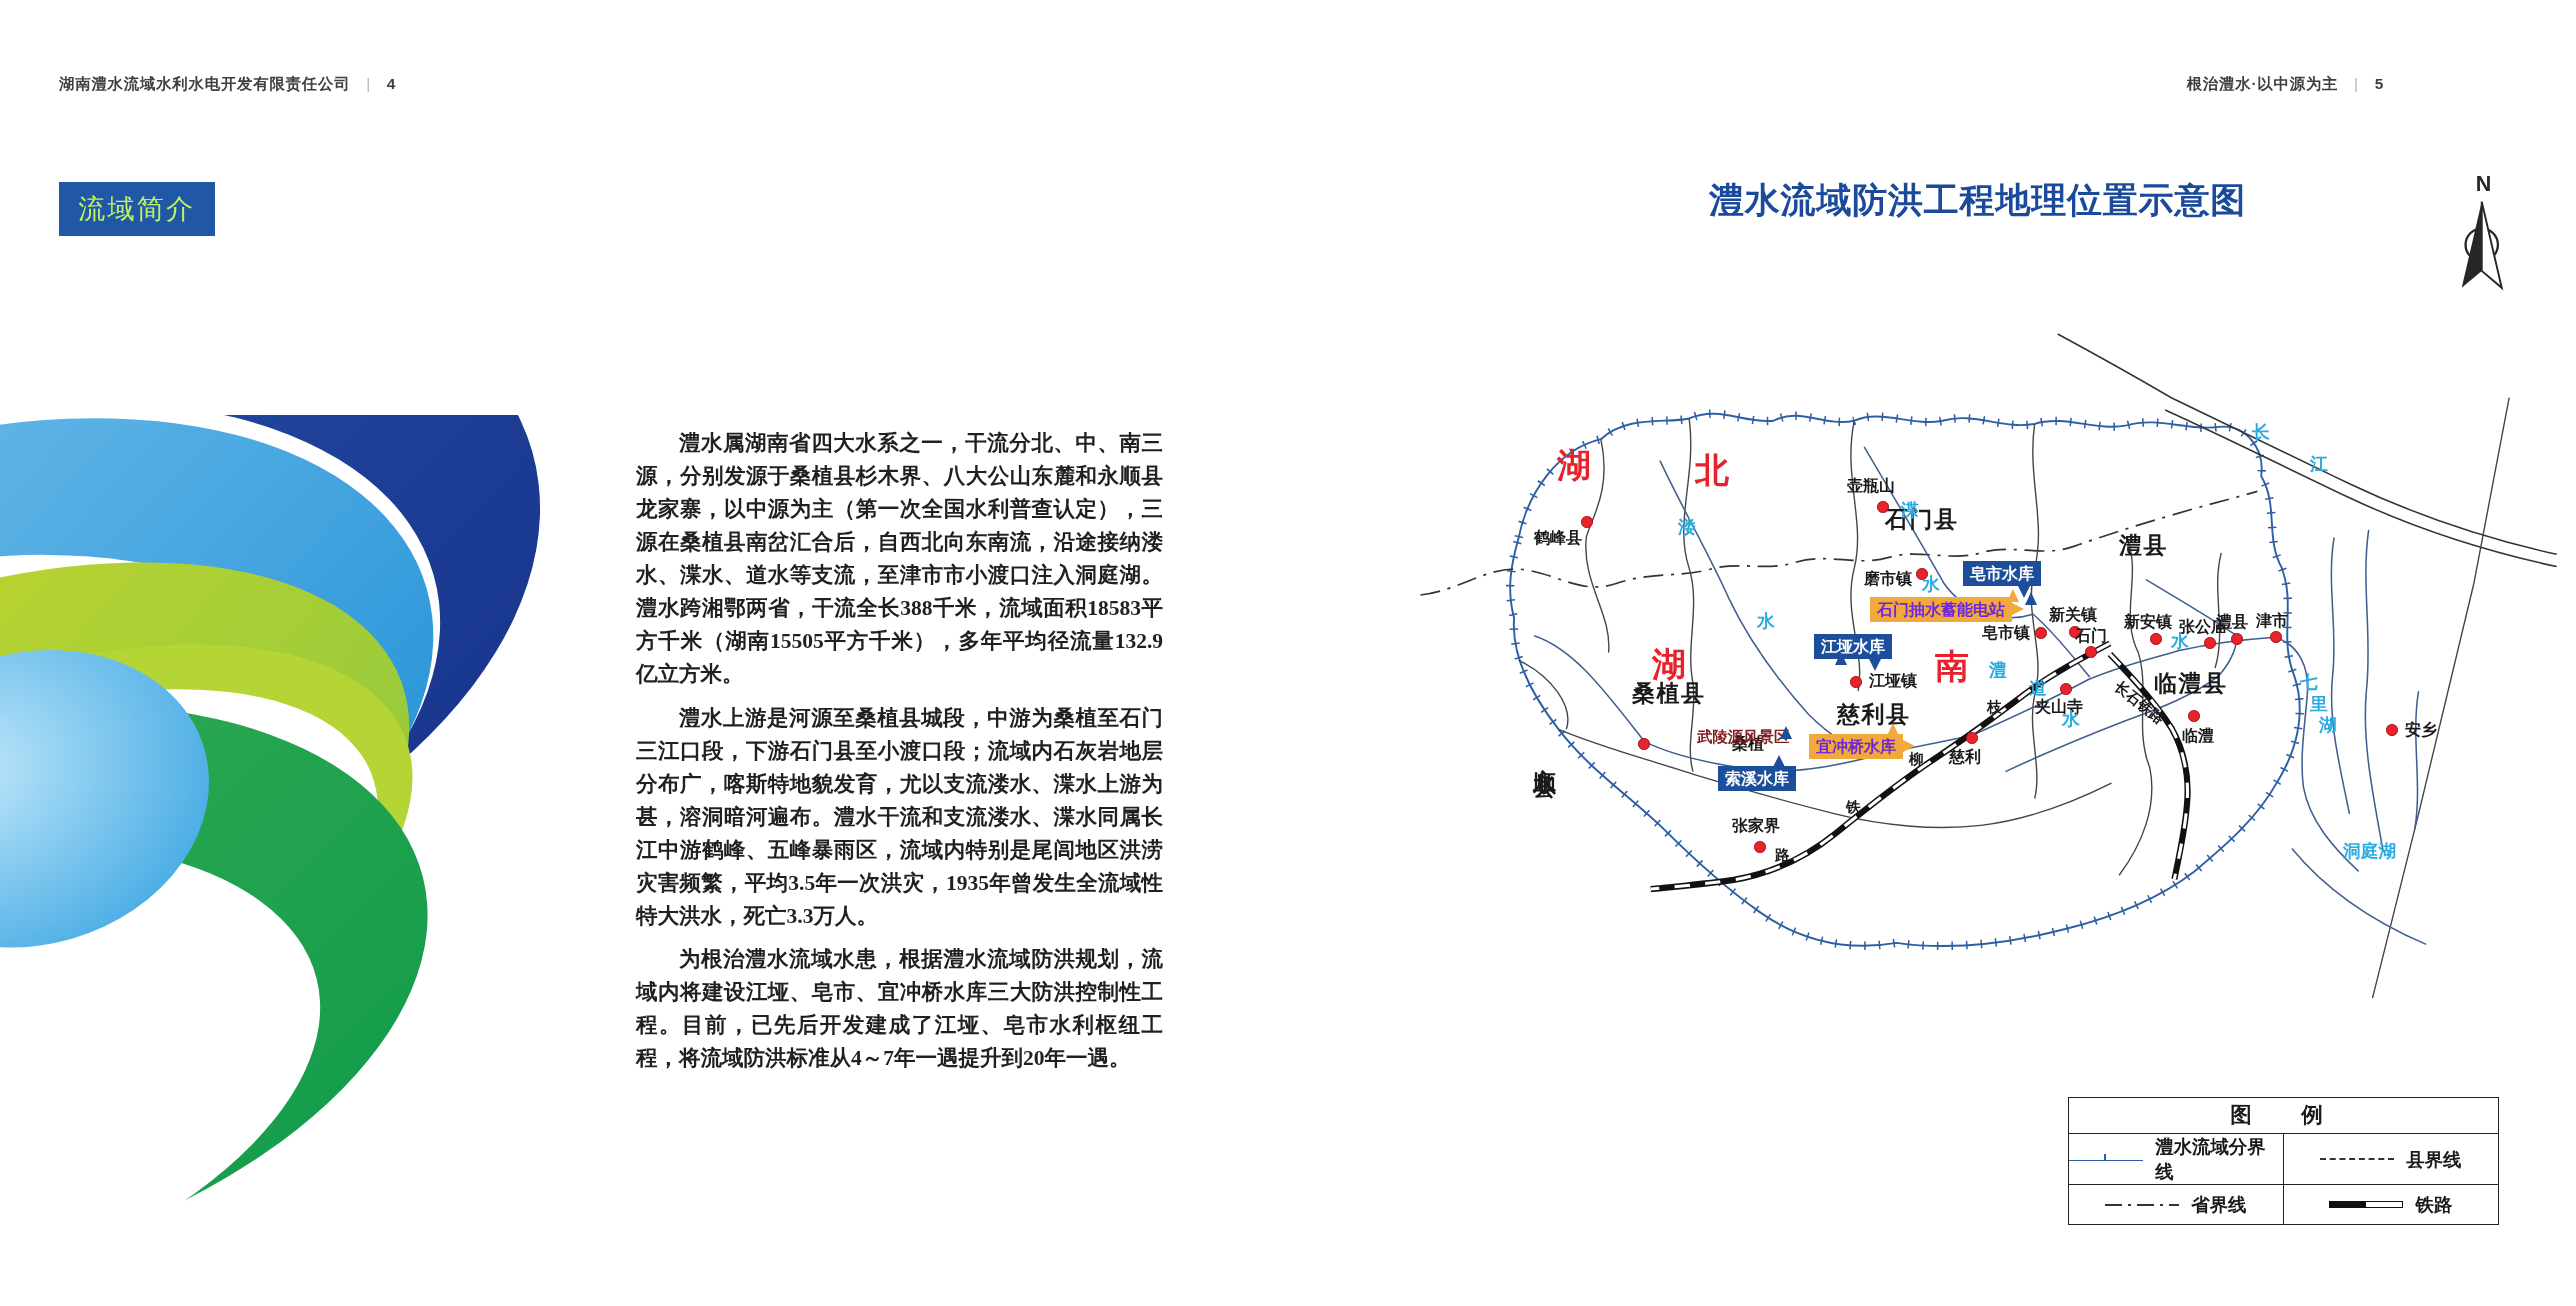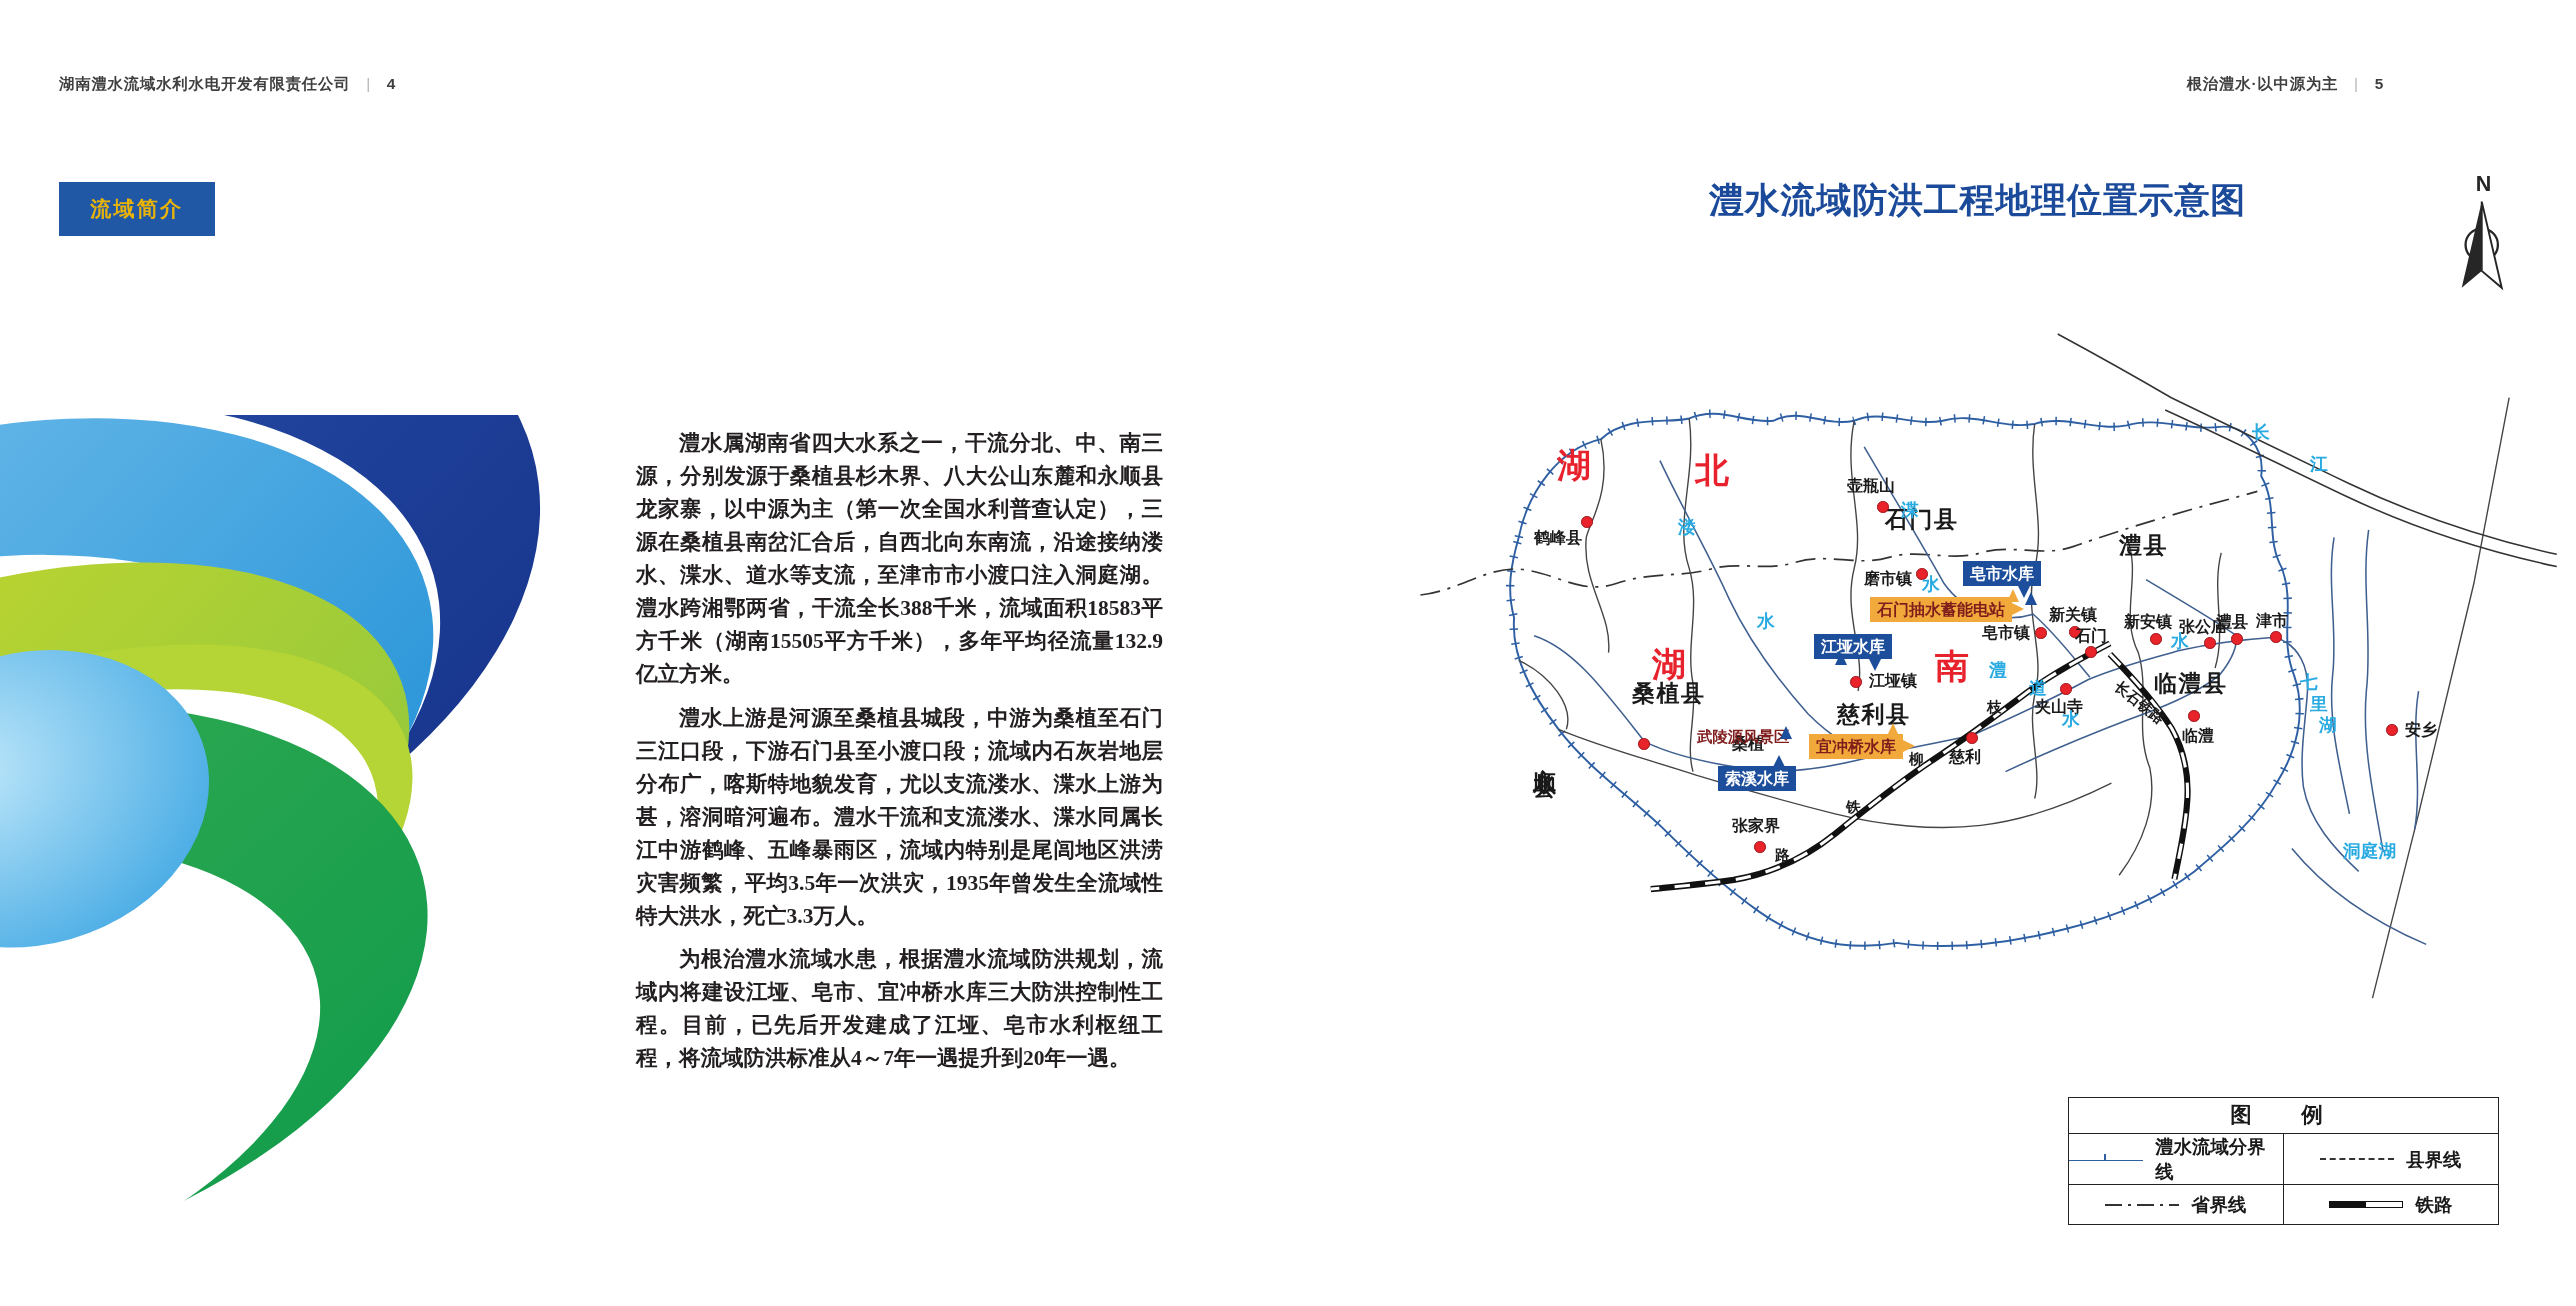--- a/index.html
+++ b/index.html
@@ -3,43 +3,43 @@
 <meta charset="utf-8">
 <style>
   html,body{margin:0;padding:0;background:#ffffff;}
   #canvas{position:relative;width:2576px;height:1306px;background:#ffffff;overflow:hidden;
           font-family:"Liberation Sans",sans-serif;border-radius:21px;}
   .abs{position:absolute;}
   
   .pg-header{position:absolute;top:74px;font-size:15.4px;font-weight:bold;color:#3f3f3f;letter-spacing:0.8px;white-space:nowrap;}
   .pg-header .sep{color:#b5b5b5;margin:0 10.7px;font-weight:normal;}
   
-  .badge{position:absolute;left:59px;top:182px;min-width:131px;height:54px;background:#2158a6;color:#eab308;
-         font-size:21px;font-weight:bold;line-height:54px;text-align:center;padding:0 12.3px;letter-spacing:2.3px;}
+  .badge{position:absolute;left:59px;top:182px;min-width:131px;height:54px;background:#2158a6;color:#bef264;
+         font-size:27px;font-weight:normal;line-height:54px;text-align:center;padding:0 12.3px;letter-spacing:2.3px;}
   .bodytext{position:absolute;left:636px;top:427px;width:527px;color:#231f20;
             font-family:"Liberation Serif",serif;font-weight:700;font-size:21.5px;line-height:33px;
             text-align:justify;}
   .bodytext p{margin:0 0 10.7px 0;text-indent:2em;}
   
   .map-title{position:absolute;left:1709px;top:177px;width:476px;text-align:center;color:#1b4a9b;
              font-size:35px;font-weight:bold;letter-spacing:0.8px;white-space:nowrap;}
   .compass-n{position:absolute;left:2468px;top:172px;width:31px;text-align:center;
              font-size:21.5px;font-weight:bold;color:#262626;}
   
   .prov{position:absolute;color:#e8222d;font-size:34px;font-weight:bold;line-height:1;}
   .county{position:absolute;color:#1a1a1a;font-size:23px;font-weight:bold;line-height:1;letter-spacing:1.5px;white-space:nowrap;}
   .county.vertical{writing-mode:vertical-rl;letter-spacing:4.6px;}
   .city{position:absolute;color:#1a1a1a;font-size:16px;font-weight:bold;line-height:1;white-space:nowrap;}
   .dot{position:absolute;width:11.5px;height:11.5px;border-radius:50%;background:#e8232a;border:0.8px solid #9e1016;box-sizing:border-box;}
   .water{position:absolute;color:#29abe2;font-size:17.7px;font-weight:bold;line-height:1;white-space:nowrap;}
   .rail{position:absolute;color:#1a1a1a;font-size:14.6px;font-weight:bold;line-height:1;white-space:nowrap;transform-origin:left top;}
   .area{position:absolute;color:#7f1d1d;font-size:15.4px;font-weight:bold;line-height:1;white-space:nowrap;}
   .callout{position:absolute;font-size:16px;font-weight:bold;line-height:1;padding:4.6px 7px;white-space:nowrap;}
   .callout.blue{background:#1d4e9b;color:#ffffff;}
-  .callout.orange{background:#f2a93b;color:#7f1d1d;}
+  .callout.orange{background:#f2a93b;color:#6d28d9;}
   .ptr{position:absolute;width:0;height:0;}
   .ptr-down{left:70%;bottom:-11.5px;border-left:6.1px solid transparent;border-right:6.1px solid transparent;border-top:12.3px solid #1d4e9b;}
   .ptr-up{left:70%;top:-11.5px;border-left:6.1px solid transparent;border-right:6.1px solid transparent;border-bottom:12.3px solid #1d4e9b;}
   .ptr-right{right:-11.5px;top:6.1px;border-top:6.1px solid transparent;border-bottom:6.1px solid transparent;border-left:12.3px solid #f2a93b;}
   .dam{position:absolute;width:0;height:0;border-left:6.1px solid transparent;border-right:6.1px solid transparent;border-bottom:13px solid #1d4e9b;}
   
   .legend{position:absolute;left:2068px;top:1097px;width:431px;height:128px;border:1.5px solid #222;box-sizing:border-box;background:#fff;}
   .legend .ltitle{height:35px;line-height:35px;text-align:center;font-size:21.5px;font-weight:bold;color:#1a1a1a;
                   border-bottom:1.5px solid #222;letter-spacing:14px;}
   .legend .lgrid{display:grid;grid-template-columns:1fr 1fr;grid-template-rows:1fr 1fr;height:90px;}

